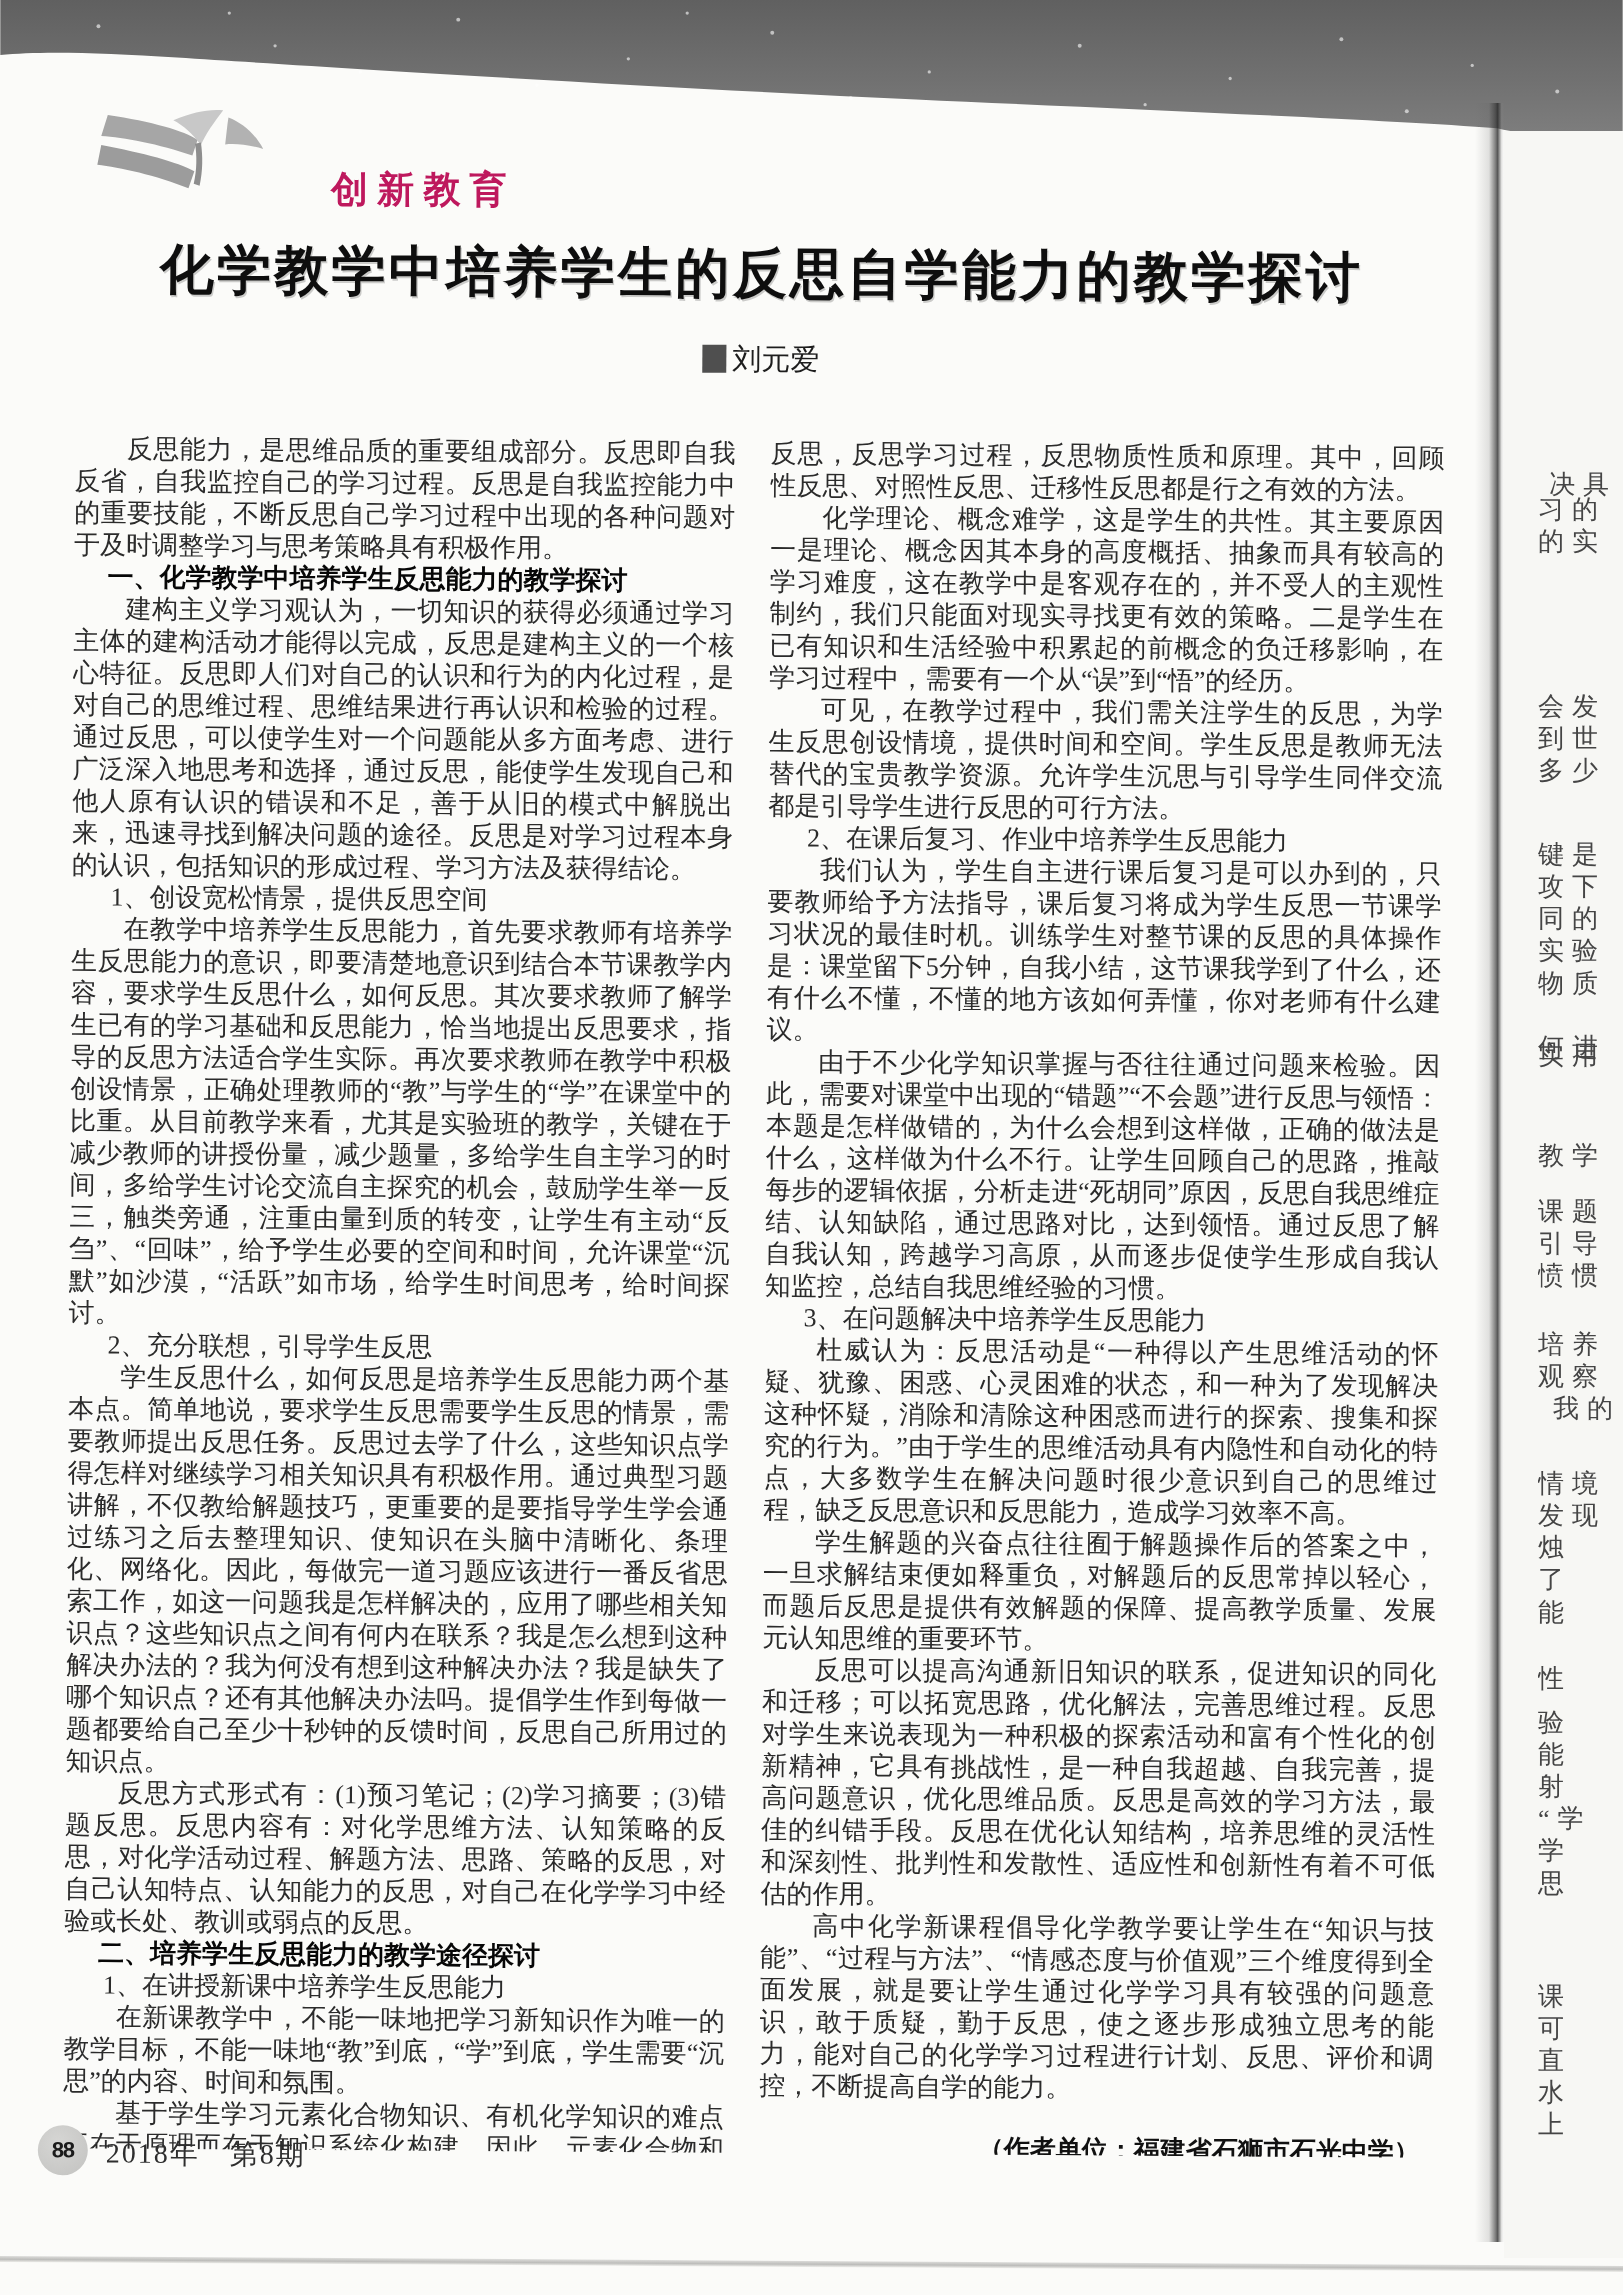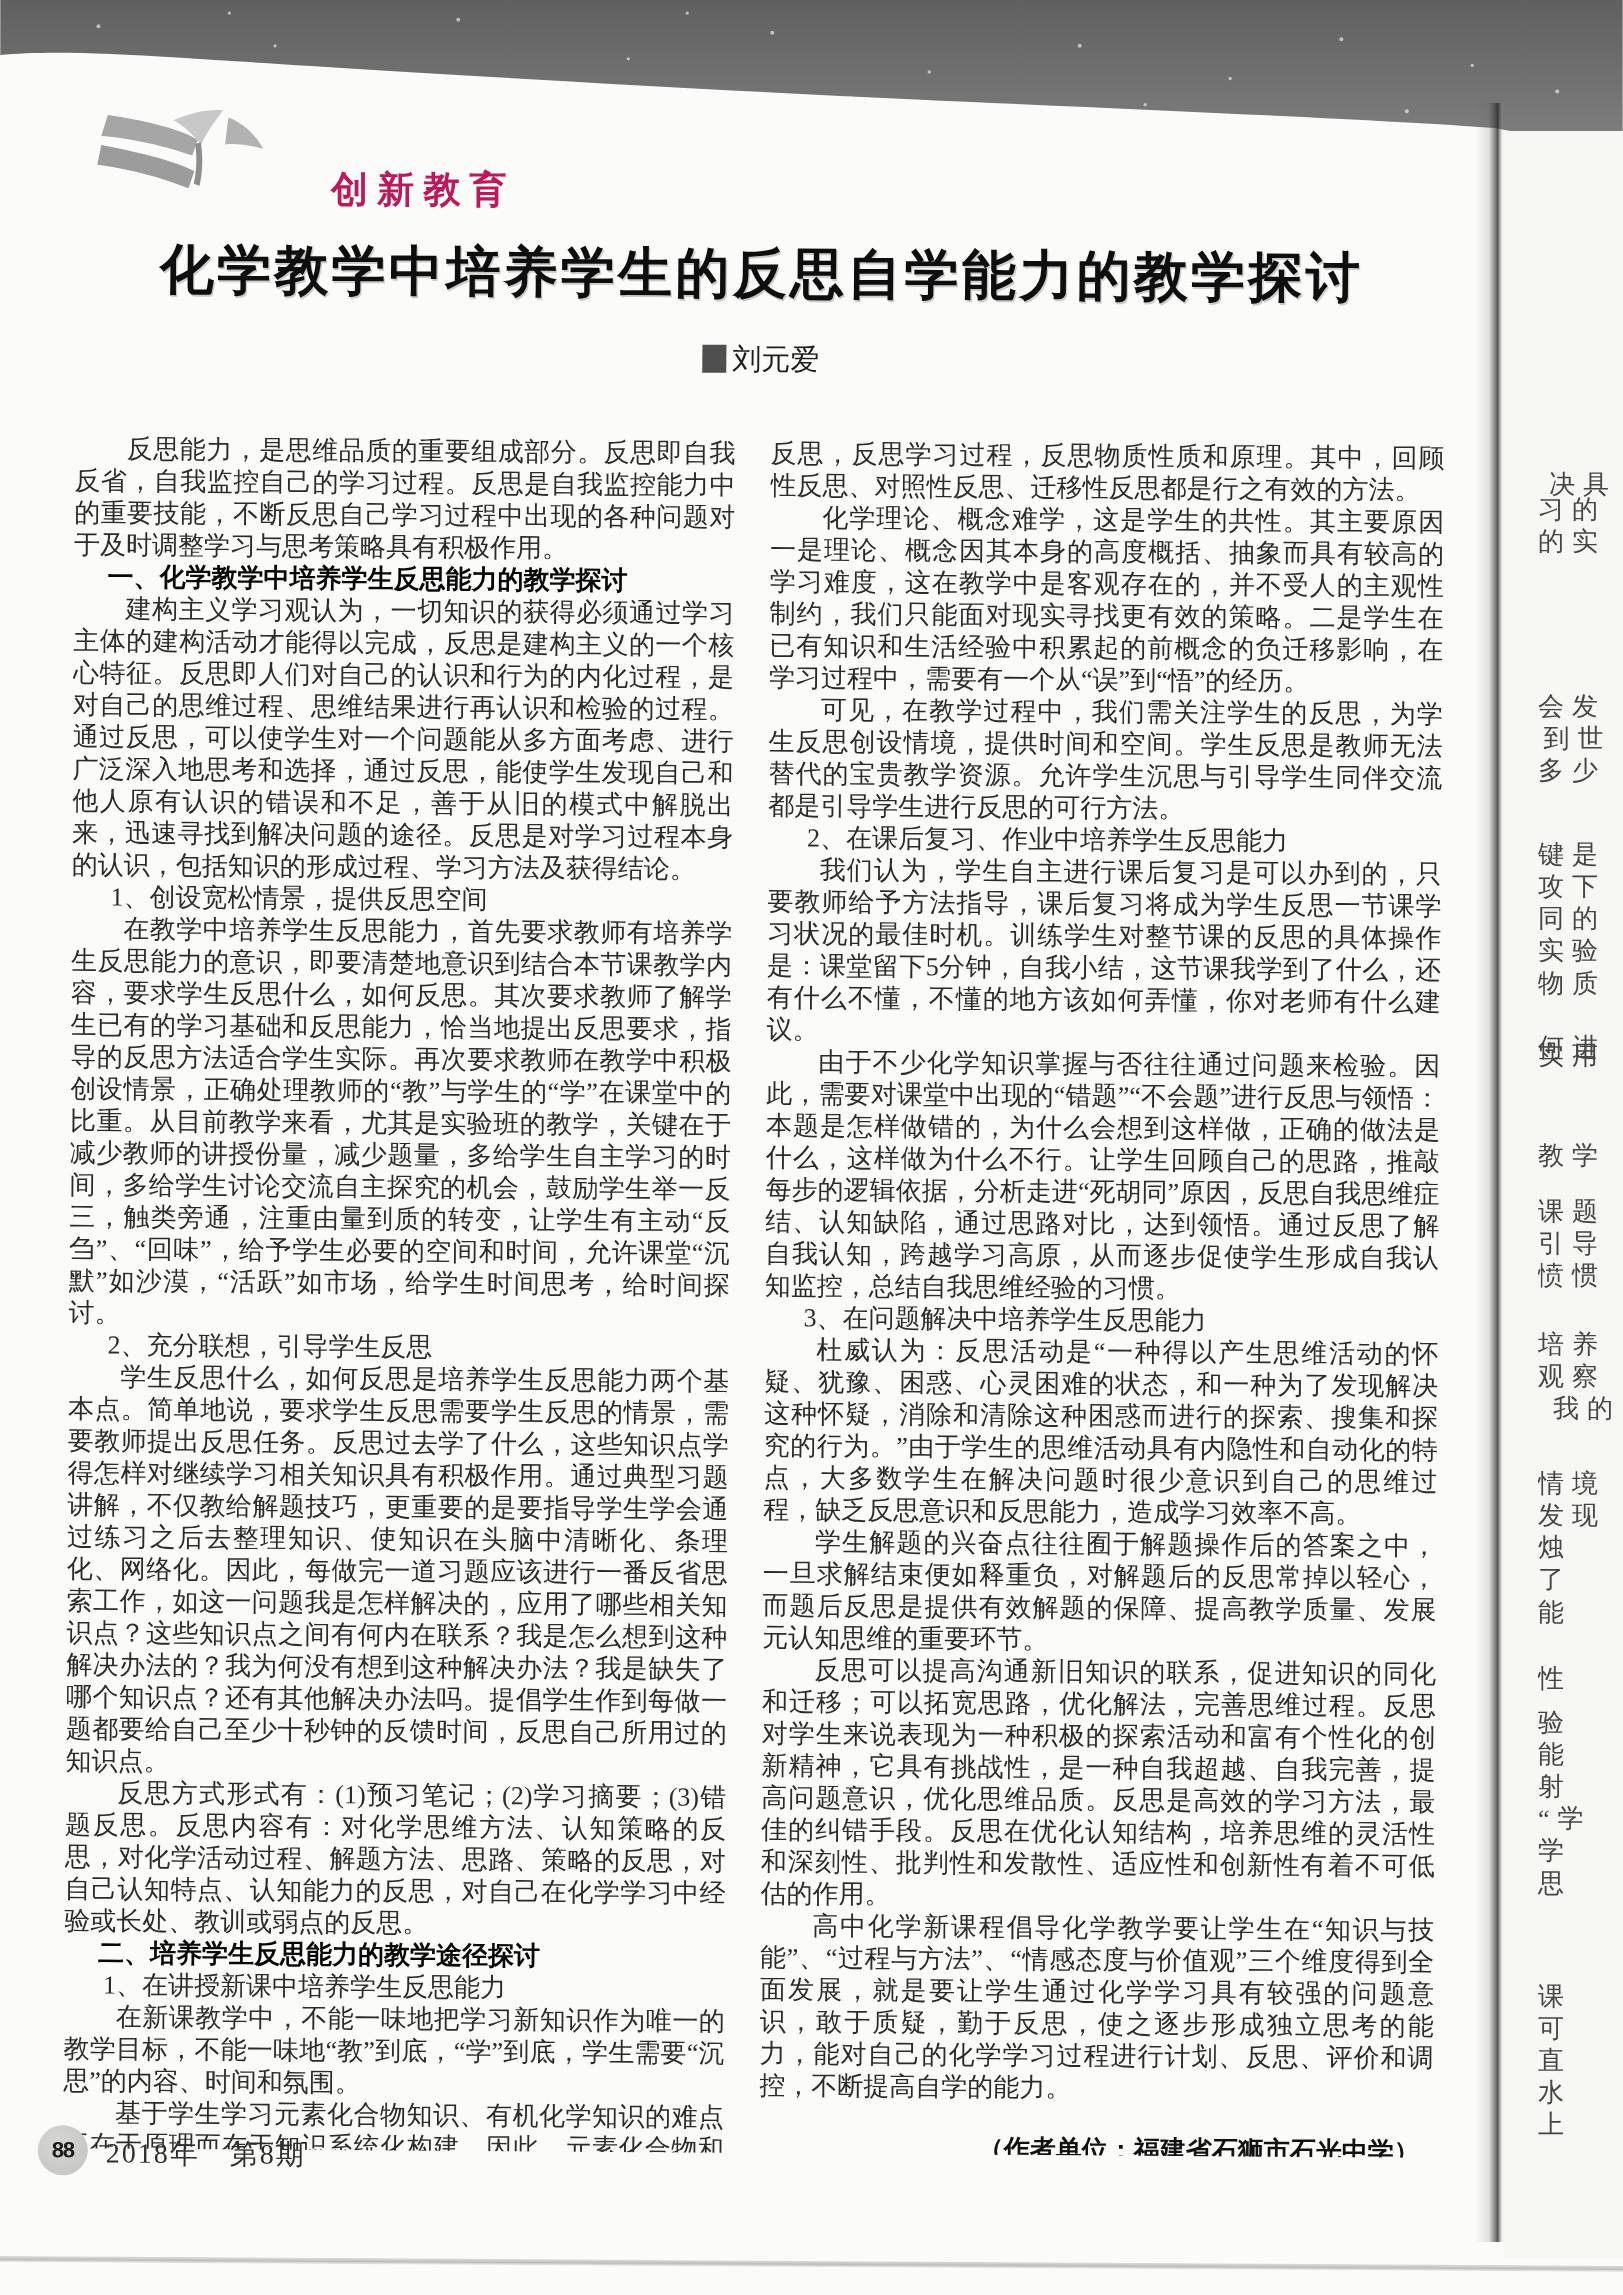--- a/index.html
+++ b/index.html
@@ -186,21 +186,21 @@
   </div>
 
 </div>
 
 <div class="curl-shadow"></div>
 <div class="next-page" id="next-page">
     <div class="fragment" style="top: 338px; text-align: right;">决具</div>
     <div class="fragment" style="top: 363px;">习的</div>
     <div class="fragment" style="top: 395px;">的实</div>
     <div class="fragment" style="top: 560px;">会发</div>
-    <div class="fragment" style="top: 592px; text-align: center;">到世</div>
+    <div class="fragment" style="top: 592px;">到世</div>
     <div class="fragment" style="top: 624px;">多少</div>
     <div class="fragment" style="top: 708px;">键是</div>
     <div class="fragment" style="top: 740px;">攻下</div>
     <div class="fragment" style="top: 772px;">同的</div>
     <div class="fragment" style="top: 804px;">实验</div>
     <div class="fragment" style="top: 837px;">物质</div>
     <div class="fragment" style="top: 909px;">实用</div>
     <div class="fragment" style="top: 901px;">何进</div>
     <div class="fragment" style="top: 1009px;">教学</div>
     <div class="fragment" style="top: 1065px;">课题</div>

